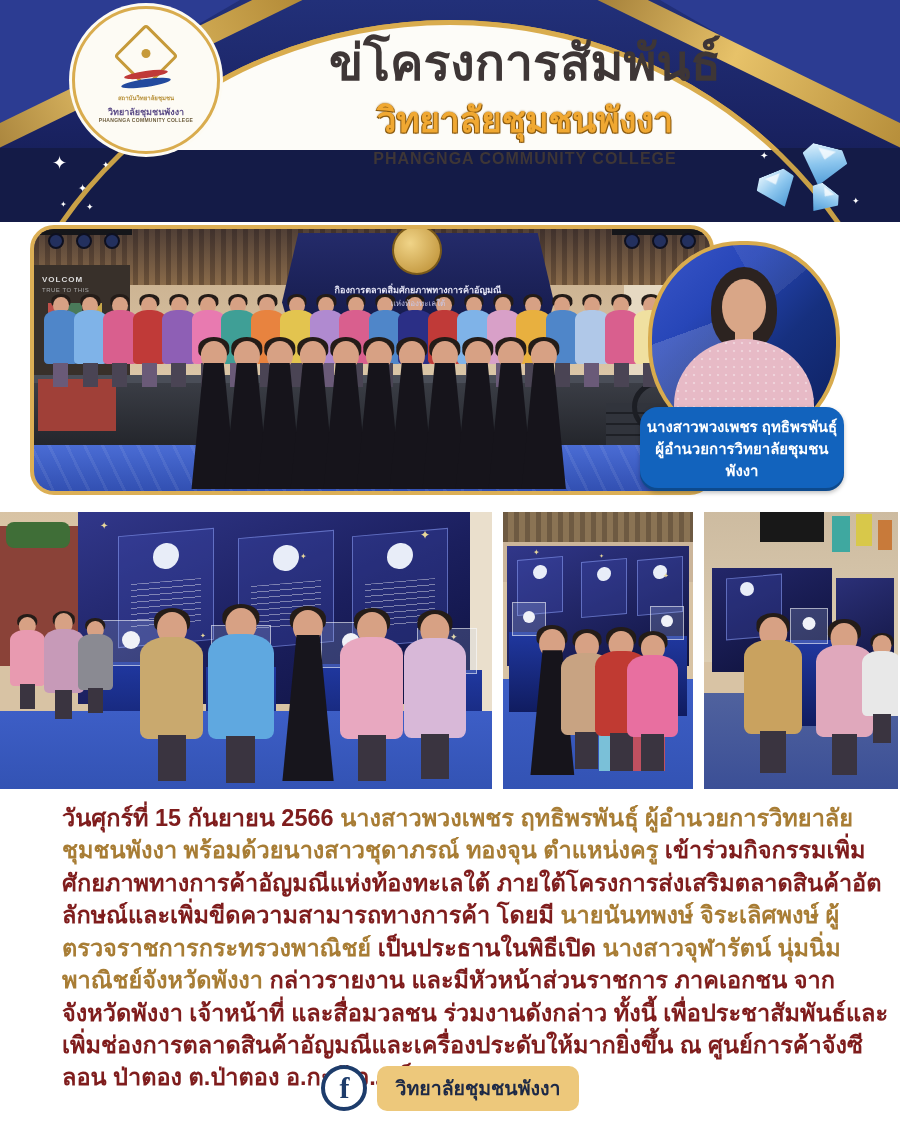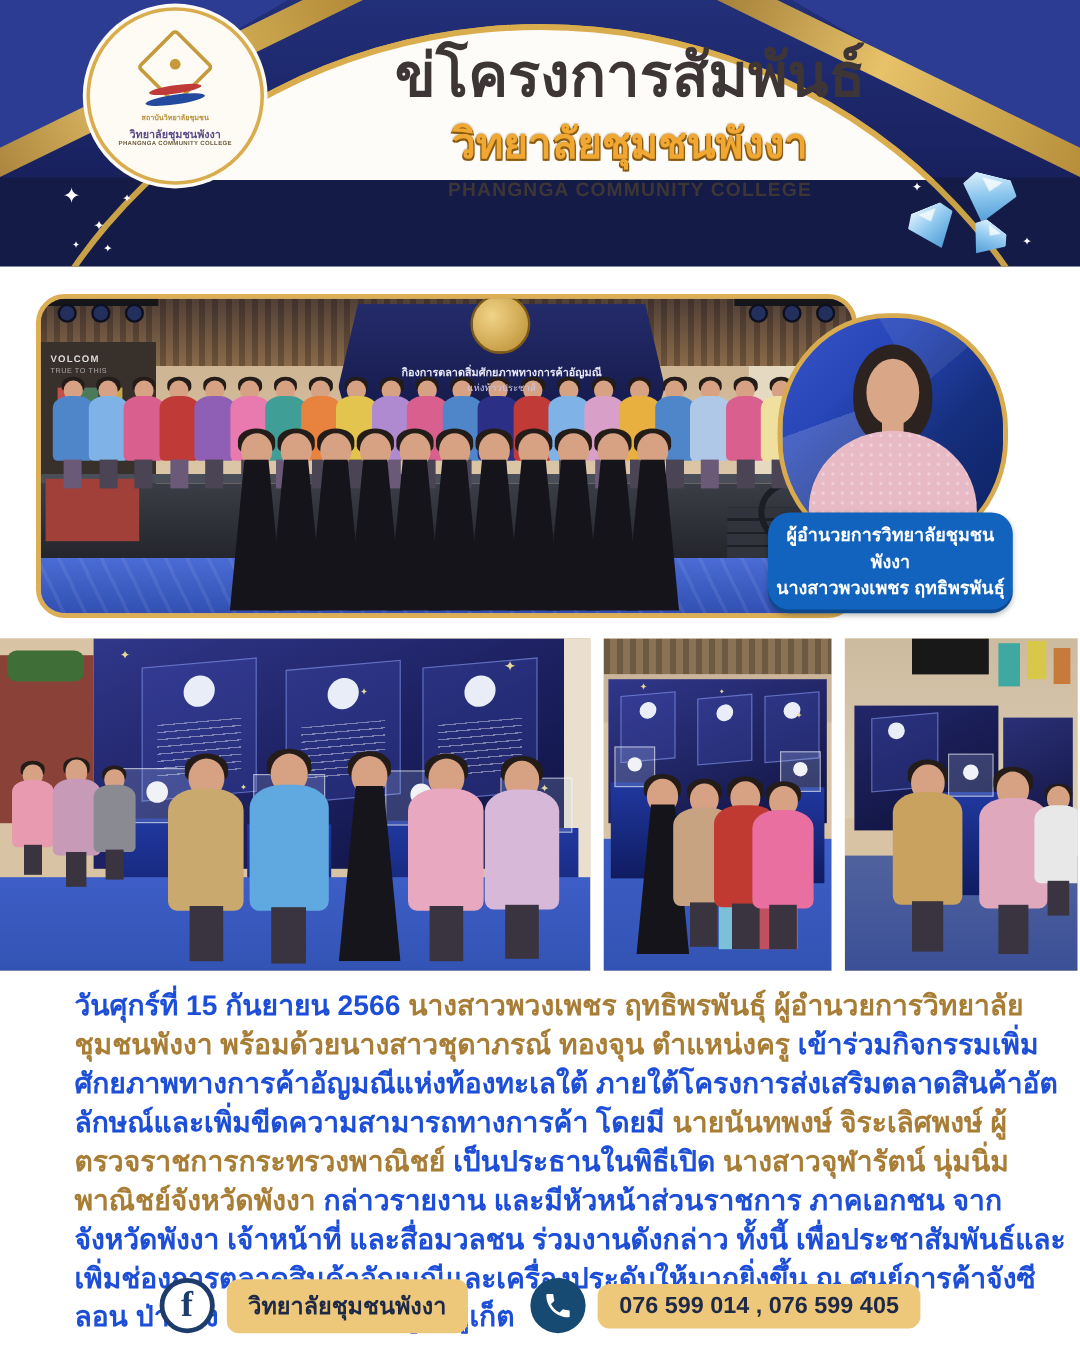--- a/index.html
+++ b/index.html
@@ -52,21 +52,21 @@
 
   .sparkle { position:absolute; color:#ffffff; z-index:6; }
   .gem { position:absolute; z-index:6;
     background:linear-gradient(160deg,#e6f5fd 0%,#8cc6ee 45%,#3e8fd0 100%);
     clip-path:polygon(50% 100%,0 30%,18% 0,82% 0,100% 30%);
     filter:drop-shadow(0 0 1px #1a5a96); }
   .gem i { position:absolute; left:30%; top:8%; width:40%; height:26%; background:rgba(255,255,255,.75);
     clip-path:polygon(0 0,100% 0,50% 100%); }
 
   
-  .main-photo-section { position:relative; width:852px; height:274px; margin-top:23px; }
+  .main-photo-section { position:relative; width:852px; height:274px; margin-top:3px; }
   .main-photo { position:absolute; left:30px; top:0; width:684px; height:270px;
     border:4px solid #dcaf55; border-radius:24px; overflow:hidden; background:#cdb493; }
   .main-photo .scene { position:absolute; inset:0; }
   .bk-l1 { position:absolute; left:248px; top:54px; width:272px; text-align:center;
     color:#e8e8f8; font-size:9px; font-weight:bold; z-index:3; }
   .bk-l2 { position:absolute; left:248px; top:68px; width:272px; text-align:center;
     color:#c8c8e8; font-size:8px; z-index:3; }
   .sf1 { position:absolute; left:8px; top:46px; color:#dddddd; font-size:8px; letter-spacing:1px; z-index:3; font-weight:bold;}
   .sf2 { position:absolute; left:8px; top:58px; color:#aaaaaa; font-size:6px; letter-spacing:.5px; z-index:3; }
 
@@ -79,21 +79,21 @@
     font-weight:700; font-size:15px; line-height:1.45;
     box-shadow:inset 0 -3px 0 rgba(0,0,0,.25), 0 2px 4px rgba(0,0,0,.25); }
 
   
   .photo-row { display:flex; gap:11px; margin-top:13px; width:900px; height:277px; }
   .photo { position:relative; overflow:hidden; background:#d8c3a4; height:277px; }
   .photo1 { width:492px; } .photo2 { width:190px; } .photo3 { width:194px; }
 
   
   .article { margin:13px 8px 0 62px; font-size:23.5px; font-weight:800; line-height:1.38; }
-  .seg-navy { color:#1d4ed8; } .seg-gold { color:#a87d35; }
+  .seg-navy { color:#7f1d1d; } .seg-gold { color:#a87d35; }
 
   
   .footer { position:absolute; left:0; right:0; bottom:14px; display:flex; justify-content:center;
     align-items:center; gap:52px; }
   .f-item { display:flex; align-items:center; gap:10px; }
   .f-icon { width:46px; height:46px; border-radius:50%; flex:0 0 auto;
     display:flex; align-items:center; justify-content:center; }
   .fb-icon { background:#ffffff; border:4px solid #1d3c6b; color:#1d3c6b;
     font-size:30px; font-weight:800; font-family:"Liberation Serif",serif; }
   .fill-icon { background:#174a72; }
@@ -363,37 +363,37 @@
         </div>
         <div style="position: absolute; left: 482px; bottom: 2px; width: 55.44px; height: 154px; z-index: 2;">
           <div style="position: absolute; top: 2.31px; left: 50%; transform: translateX(-50%); width: 31.416px; height: 20.944px; border-radius: 50% 50% 30% 30%; background: rgb(36, 28, 24);"></div>
           <div style="position: absolute; top: 6.16px; left: 50%; transform: translateX(-50%); width: 26.18px; height: 28.798px; border-radius: 50%; background: rgb(215, 161, 132);"></div>
           <div style="position: absolute; top: 27.72px; left: 0px; width: 100%; height: 126.28px; background: rgb(22, 20, 27); clip-path: polygon(32% 0px, 68% 0px, 90% 100%, 10% 100%);"></div>
         </div>
       </div>
     <span class="sf1">VOLCOM</span>
     <span class="sf2">TRUE TO THIS</span>
     <span class="bk-l1">กิองการตลาดสิ่มศักยภาพทางการค้าอัญมณี</span>
-    <span class="bk-l2">แห่งท้าวประชาส้</span>
+    <span class="bk-l2">แห่งท้องทะเลใต้</span>
   </div>
 
   <div class="inset">
     <div class="inset-circle">
       <div class="scene" style="position:absolute;inset:0;">
           <div style="position: absolute; inset: 0px; width: 100%; height: 100%; background: conic-gradient(from 210deg at 62% 30%, rgba(255, 255, 255, 0.16) 0deg, rgba(255, 255, 255, 0.16) 40deg, transparent 40deg, transparent 120deg, rgba(255, 255, 255, 0.08) 120deg, rgba(255, 255, 255, 0.08) 200deg, transparent 200deg);"></div>
           <div style="position: absolute; left: 50%; top: 22px; transform: translateX(-50%); width: 66px; height: 84px; border-radius: 50% 50% 45% 45%; background: rgb(44, 35, 32);"></div>
           <div style="position: absolute; left: 50%; top: 34px; transform: translateX(-50%); width: 44px; height: 56px; border-radius: 50%; background: rgb(217, 166, 135);"></div>
           <div style="position: absolute; left: 50%; top: 86px; transform: translateX(-50%); width: 18px; height: 18px; background: rgb(217, 166, 135);"></div>
           <div style="position: absolute; left: 50%; bottom: -6px; transform: translateX(-50%); width: 140px; height: 106px; border-radius: 50% 50% 0px 0px / 62% 62% 0px 0px; background: rgb(231, 186, 198);"></div>
           <div style="position: absolute; left: 50%; bottom: -6px; transform: translateX(-50%); width: 140px; height: 106px; border-radius: 50% 50% 0px 0px / 62% 62% 0px 0px; background: radial-gradient(circle, rgba(255, 255, 255, 0.35) 1px, transparent 1.6px) 0% 0% / 8px 8px;"></div>
         </div>
     </div>
     <div class="inset-caption">
+      <div>นางสาวพวงเพชร ฤทธิพรพันธุ์</div>
       <div>ผู้อำนวยการวิทยาลัยชุมชนพังงา</div>
-      <div>นางสาวพวงเพชร ฤทธิพรพันธุ์</div>
     </div>
   </div>
 </div>
 
 <div class="photo-row">
   <div class="photo photo1">
       <div class="scene" style="position:absolute;inset:0;">
         <div style="position: absolute; top: 0px; left: 0px; right: 0px; height: 130px; background: linear-gradient(rgb(216, 195, 164), rgb(227, 210, 182));"></div>
         <div style="position: absolute; top: 0px; right: 0px; width: 70px; height: 210px;"></div>
         <div style="position: absolute; top: 0px; right: 0px; width: 70px; height: 210px; background: rgb(234, 223, 204);"></div>
@@ -574,21 +574,13 @@
     </div>
 </div>
 
 <p class="article"><span class="seg-navy">วันศุกร์ที่ 15 กันยายน 2566 </span><span class="seg-gold">นางสาวพวงเพชร ฤทธิพรพันธุ์ ผู้อำนวยการวิทยาลัยชุมชนพังงา พร้อมด้วยนางสาวชุดาภรณ์ ทองจุน ตำแหน่งครู </span><span class="seg-navy">เข้าร่วมกิจกรรมเพิ่มศักยภาพทางการค้าอัญมณีแห่งท้องทะเลใต้ ภายใต้โครงการส่งเสริมตลาดสินค้าอัตลักษณ์และเพิ่มขีดความสามารถทางการค้า โดยมี </span><span class="seg-gold">นายนันทพงษ์ จิระเลิศพงษ์ ผู้ตรวจราชการกระทรวงพาณิชย์ </span><span class="seg-navy">เป็นประธานในพิธีเปิด </span><span class="seg-gold">นางสาวจุฬารัตน์ นุ่มนิ่ม พาณิชย์จังหวัดพังงา </span><span class="seg-navy">กล่าวรายงาน และมีหัวหน้าส่วนราชการ ภาคเอกชน จากจังหวัดพังงา เจ้าหน้าที่ และสื่อมวลชน ร่วมงานดังกล่าว ทั้งนี้ เพื่อประชาสัมพันธ์และเพิ่มช่องการตลาดสินค้าอัญมณีและเครื่องประดับให้มากยิ่งขึ้น ณ ศูนย์การค้าจังซีลอน ป่าตอง ต.ป่าตอง อ.กะทู้ จ.ภูเก็ต</span></p>
 
 <div class="footer">
   <div class="f-item">
     <div class="f-icon fb-icon">f</div>
     <div class="f-pill">วิทยาลัยชุมชนพังงา</div>
   </div>
-  <div class="f-item">
-    <div class="f-icon fill-icon">
-      <svg width="26" height="26" viewBox="0 0 24 24" fill="#ffffff">
-        <path d="M6.6 10.8c1.5 2.9 3.7 5.1 6.6 6.6l2.2-2.2c.3-.3.7-.4 1-.2 1.1.4 2.3.6 3.6.6.6 0 1 .4 1 1V20c0 .6-.4 1-1 1C10.6 21 3 13.4 3 4c0-.6.4-1 1-1h3.5c.6 0 1 .4 1 1 0 1.2.2 2.4.6 3.6.1.3 0 .7-.2 1l-2.3 2.2z"></path>
-      </svg>
-    </div>
-    <div class="f-pill">076 599 014 , 076 599 405</div>
-  </div>
 </div>
 
 </body></html>

